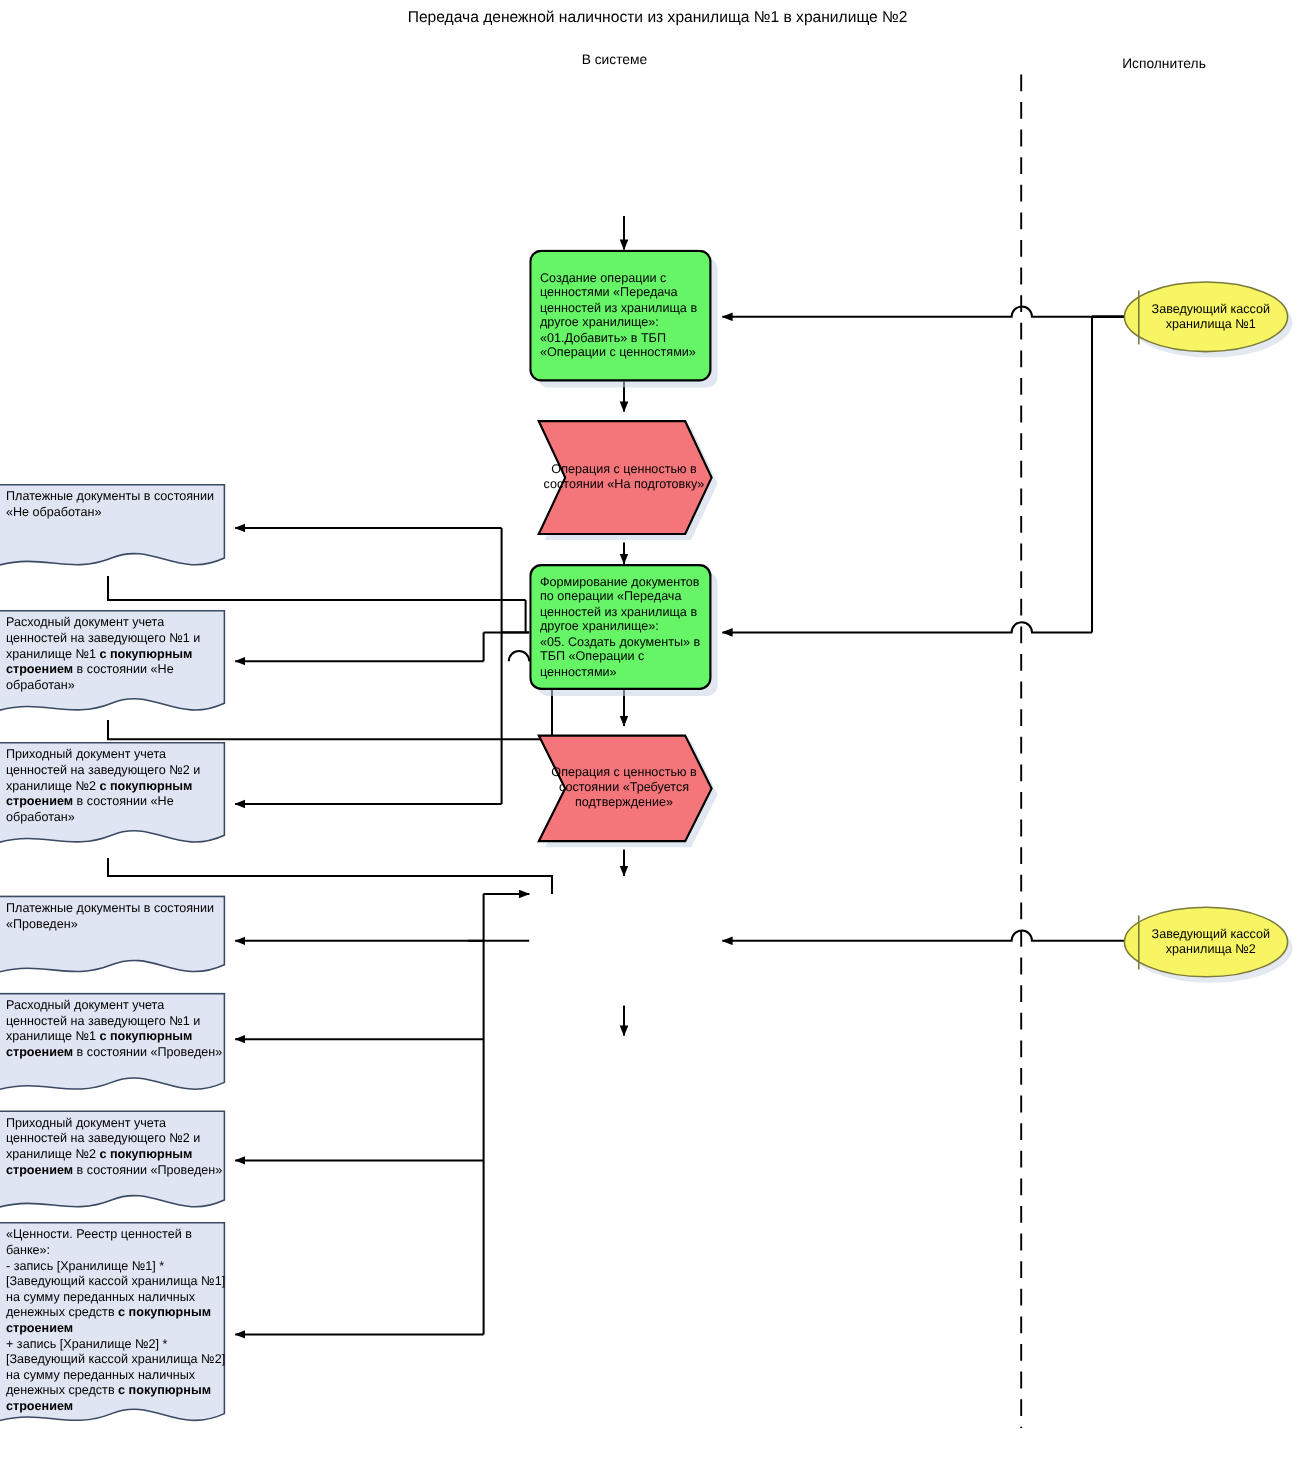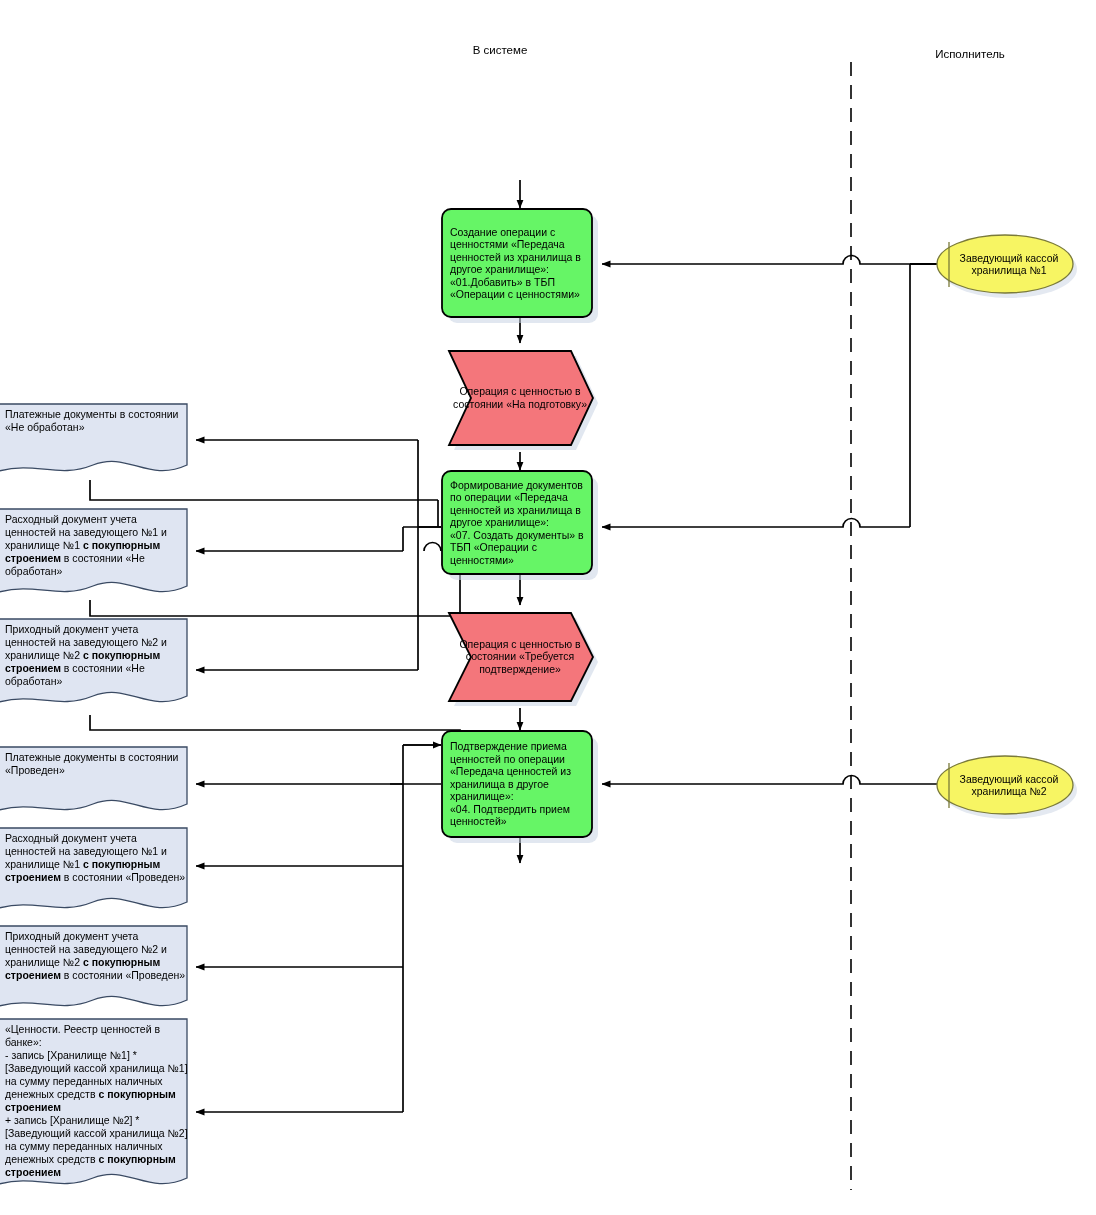--- a/index.html
+++ b/index.html
@@ -74,22 +74,23 @@
     font-size: 11.5px;
     text-align: center;
     color: #000;
   }
 </style>
 </head>
 <body>
 
 <div id="diagram-root">
 
-
-  <div class="lane-header" style="left:430px; top:44px; width:140px;">В системе</div>
+  <div class="title">Передача денежной наличности из хранилища №1 в хранилище №2</div>
+
+  <div class="lane-header" style="left:442px; top:44px; width:140px;">В системе</div>
   <div class="lane-header" style="left:900px; top:48px; width:140px;">Исполнитель</div>
 
   <svg id="wires" viewBox="0 0 1096 1215">
     <defs>
       <marker id="arrow" markerWidth="9" markerHeight="9" refX="8.5" refY="3.6" orient="auto" markerUnits="userSpaceOnUse">
         <path d="M0,0 L9,3.6 L0,7.2 z" fill="#000"></path>
       </marker>
     </defs>
 
     <line x1="851" y1="62" x2="851" y2="1190" stroke="#000" stroke-width="1.6" stroke-dasharray="14,9"></line>
@@ -187,48 +188,35 @@
 
   <div class="node" style="left:441px; top:470px; width:153px; height:105px;">
     <svg width="160" height="112" style="position:absolute;left:0;top:0;">
       <rect x="7" y="7" width="150" height="103" rx="9" ry="9" fill="#c9d3e4" opacity="0.55"></rect>
       <rect x="1" y="1" width="150" height="103" rx="9" ry="9" fill="#66f566" stroke="#000" stroke-width="1.8"></rect>
     </svg>
     <div class="node-label" style="text-align:left; justify-content:flex-start; padding-left:9px;">Формирование документов
 по операции «Передача
 ценностей из хранилища в
 другое хранилище»:
-«07. Создать документы» в
+«05. Создать документы» в
 ТБП «Операции с
 ценностями»</div>
   </div>
 
   <div class="node" style="left:446px; top:605px; width:148px; height:103px;">
     <svg width="155" height="110" style="position:absolute;left:0;top:0;">
       <polygon points="3,8 25,52 3,96 125,96 147,52 125,8" fill="#c9d3e4" opacity="0.55" transform="translate(5,5)"></polygon>
       <polygon points="3,8 25,52 3,96 125,96 147,52 125,8" fill="#f4767b" stroke="#000" stroke-width="1.8"></polygon>
     </svg>
     <div class="node-label">Операция с ценностью в
 состоянии «Требуется
 подтверждение»</div>
   </div>
 
-  <div class="node" style="left:441px; top:730px; width:153px; height:108px;">
-    <svg width="160" height="115" style="position:absolute;left:0;top:0;">
-      <rect x="7" y="7" width="150" height="106" rx="9" ry="9" fill="#c9d3e4" opacity="0.55"></rect>
-      <rect x="1" y="1" width="150" height="106" rx="9" ry="9" fill="#66f566" stroke="#000" stroke-width="1.8"></rect>
-    </svg>
-    <div class="node-label" style="text-align:left; justify-content:flex-start; padding-left:9px;">Подтверждение приема
-ценностей по операции
-«Передача ценностей из
-хранилища в другое
-хранилище»:
-«04. Подтвердить прием
-ценностей»</div>
-  </div>
 
 
   <div class="node" style="left:-2px; top:403px; width:198px; height:78px;">
     <svg width="198" height="82" style="position:absolute;left:0;top:0;" preserveAspectRatio="none">
       <path d="M1,1 L189,1 L189,62 C150,80 130,48 95,62 C60,76 38,58 1,68 Z" fill="#dfe5f2" stroke="#3a4a63" stroke-width="1.3"></path>
     </svg>
     <div class="doc-label">Платежные документы в состоянии «Не обработан»</div>
   </div>
 
   <div class="node" style="left:-2px; top:508px; width:198px; height:95px;">

